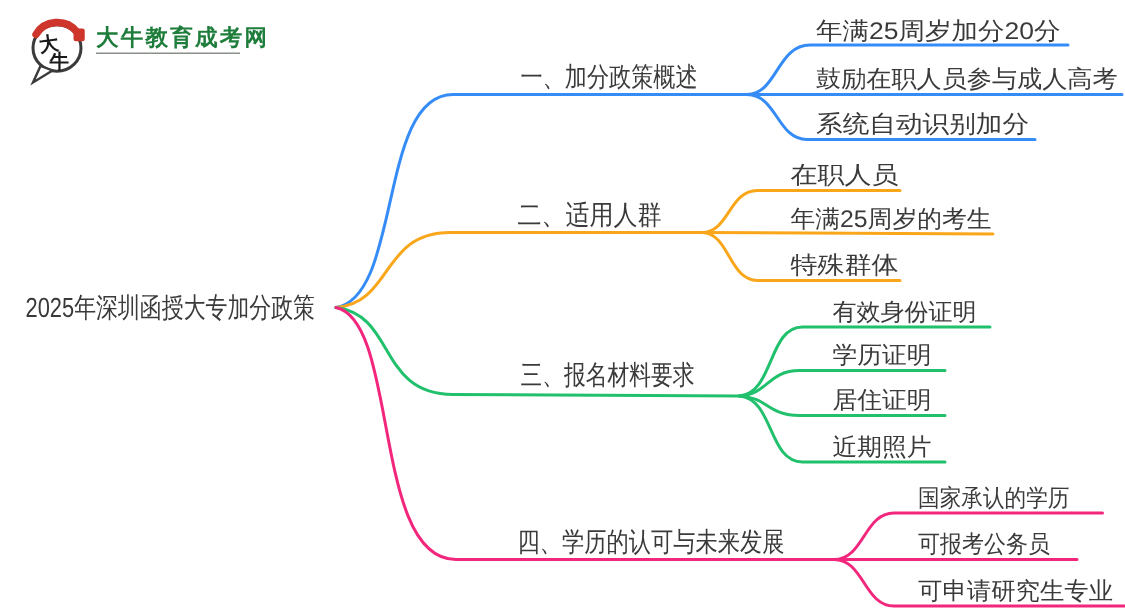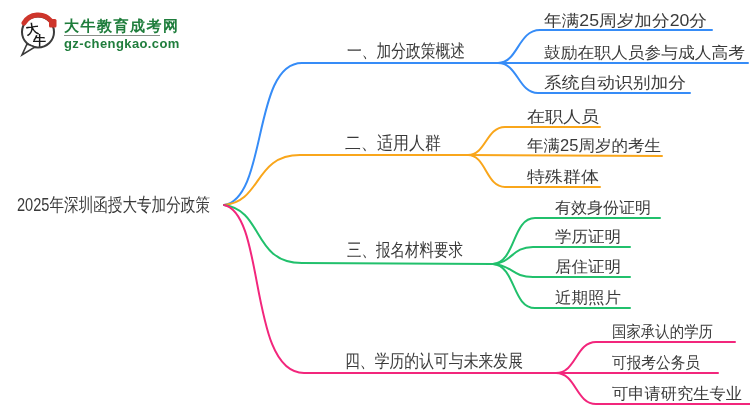--- a/index.html
+++ b/index.html
@@ -41,21 +41,20 @@
     <path d="M6,11 A16,15 0 0 1 33,9" fill="none" stroke="#CE352B" stroke-width="5" stroke-linecap="round"></path>
 
     <rect x="31" y="7" width="7.5" height="8.5" rx="1.5" fill="#CE352B"></rect>
 
     <text class="logo-mark-char" x="8" y="22" transform="rotate(-8 12 18)">大</text>
     <text class="logo-mark-char" x="15" y="33">牛</text>
   </svg>
   <div class="logo-text">
     <div class="site-name">大牛教育成考网</div>
     <div class="site-divider"></div>
-    <div class="site-url">gz-chengkao.com</div>
   </div>
 </div>
 
 <svg width="750" height="410" viewBox="0 0 750 410" style="position:absolute;left:0;top:0;">
 
   <text class="root-label" x="17" y="211" textLength="193" lengthAdjust="spacingAndGlyphs">2025年深圳函授大专加分政策</text>
 
   <g fill="none" stroke-width="2" stroke-linecap="round" stroke="#368CF7">
     <path d="M224,205 C268,198 252,63 302,63 L498,63"></path>
     <path d="M498,63 C518,63 518,30 540,30 L712,30"></path>

